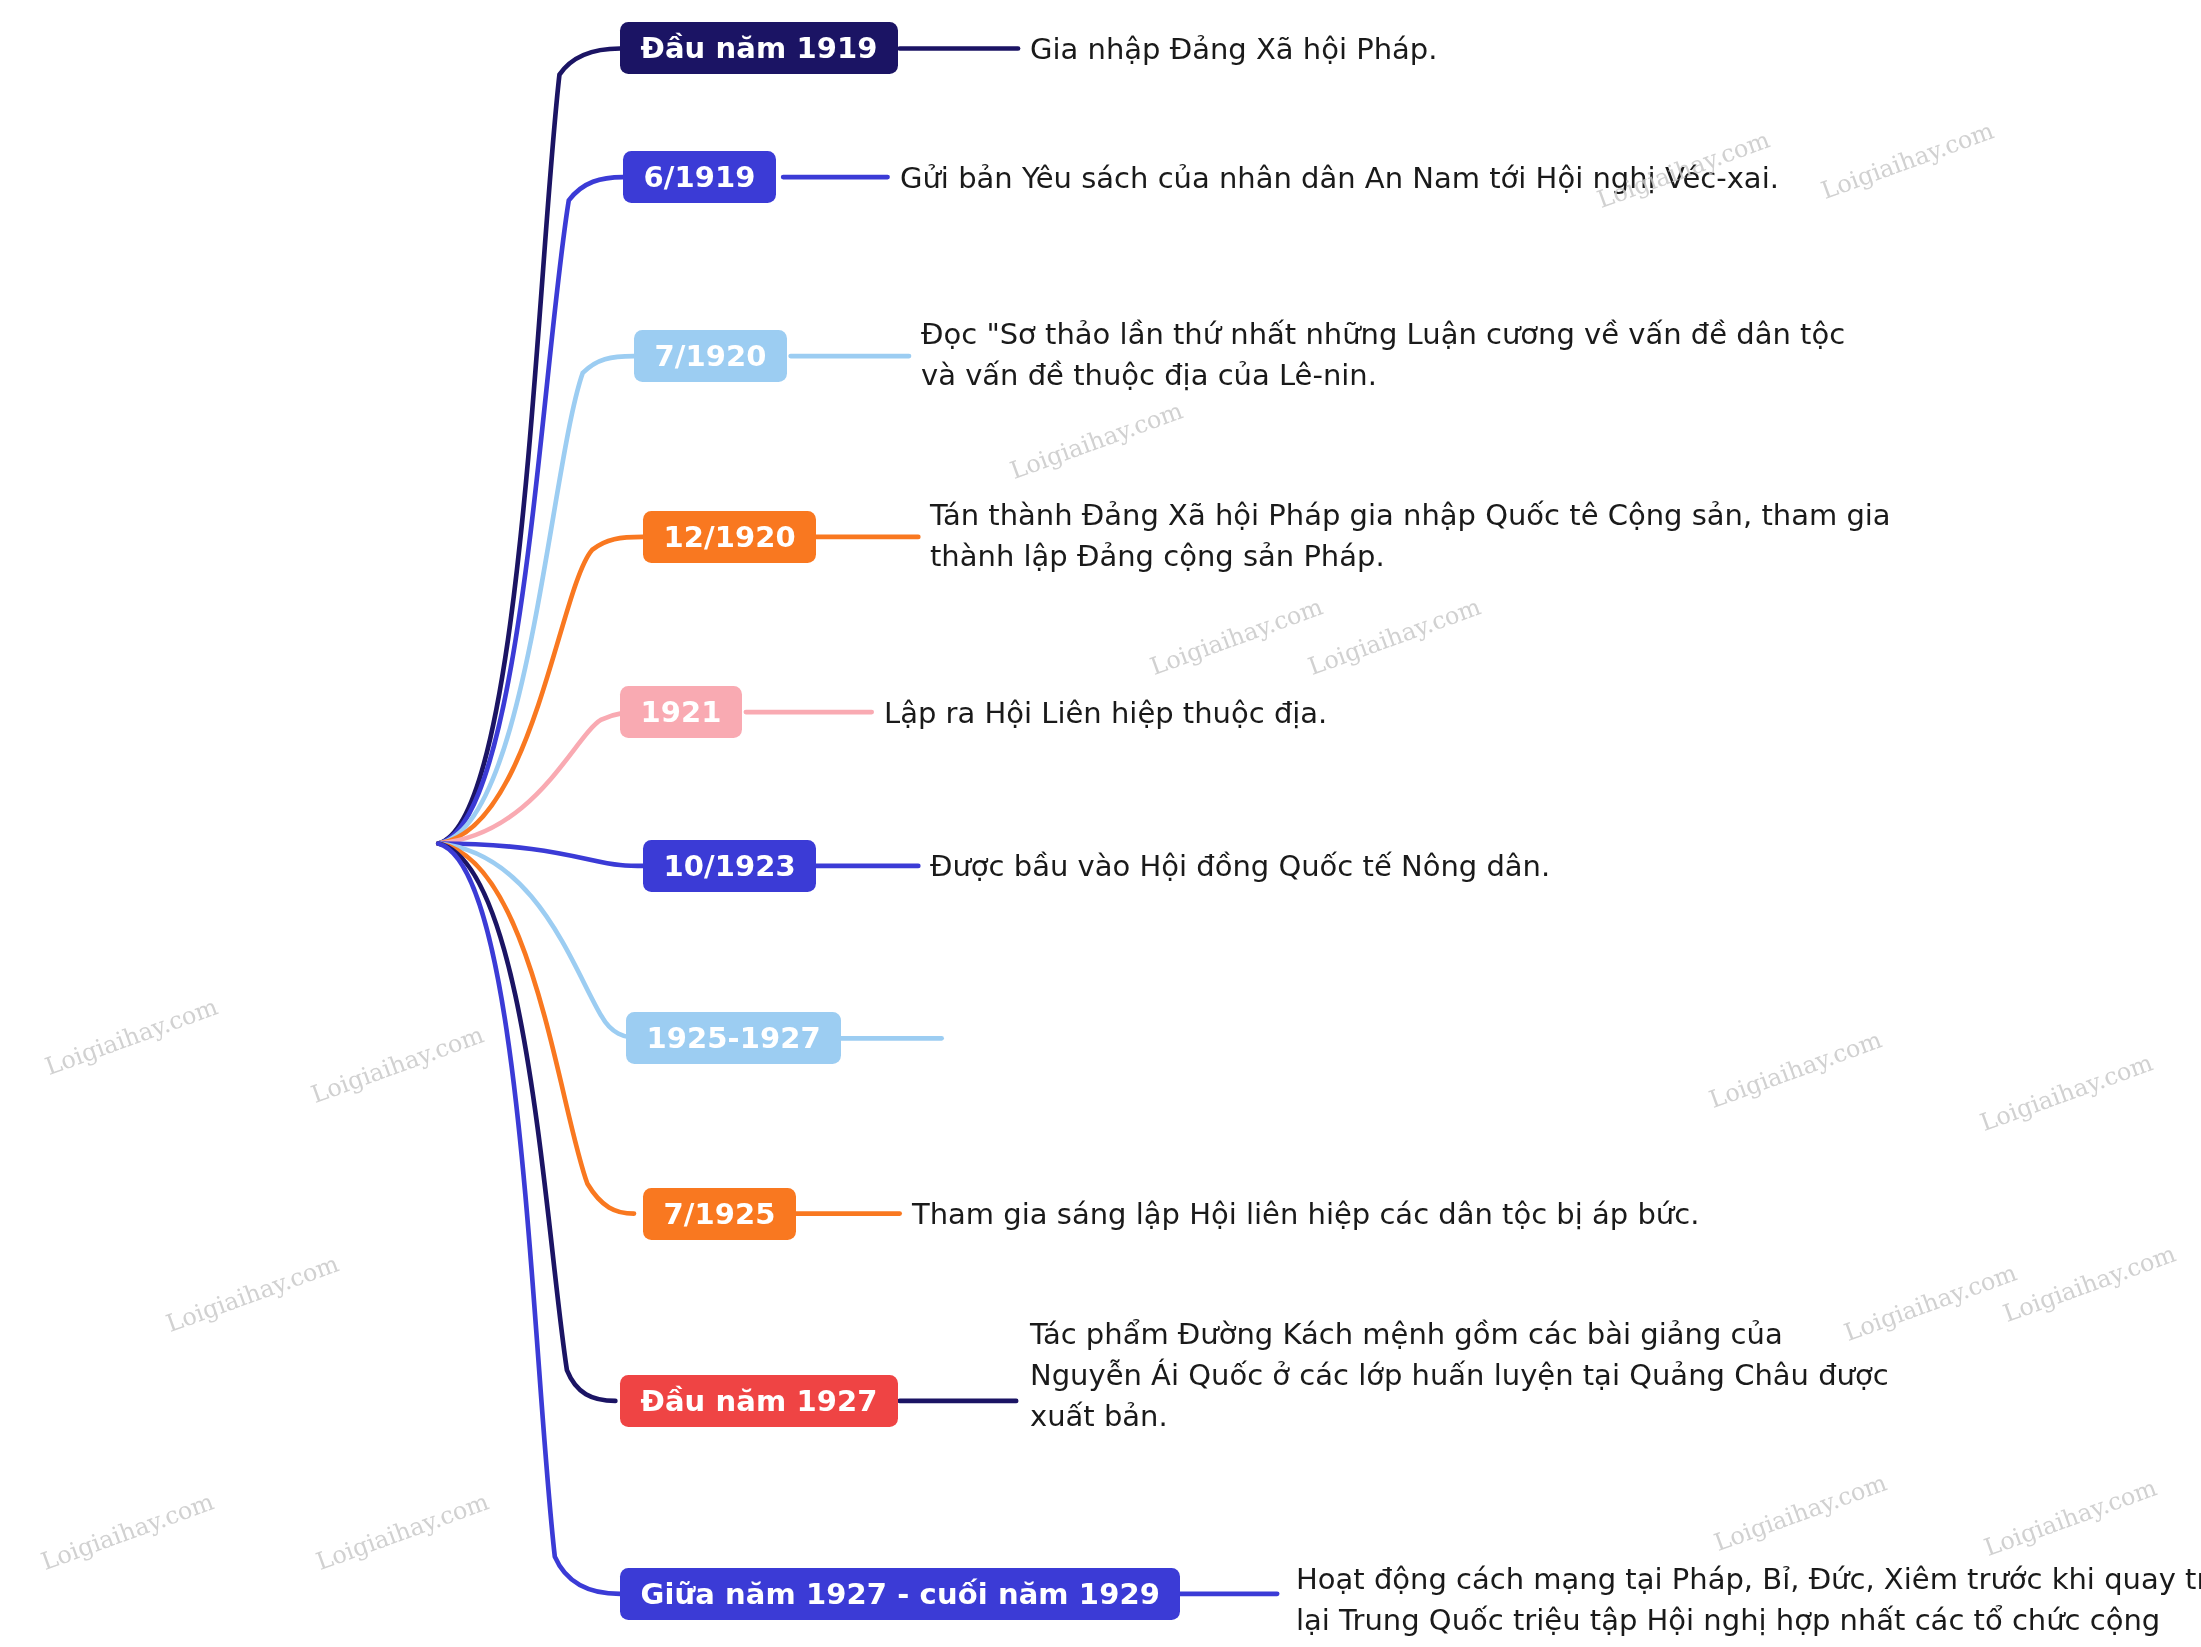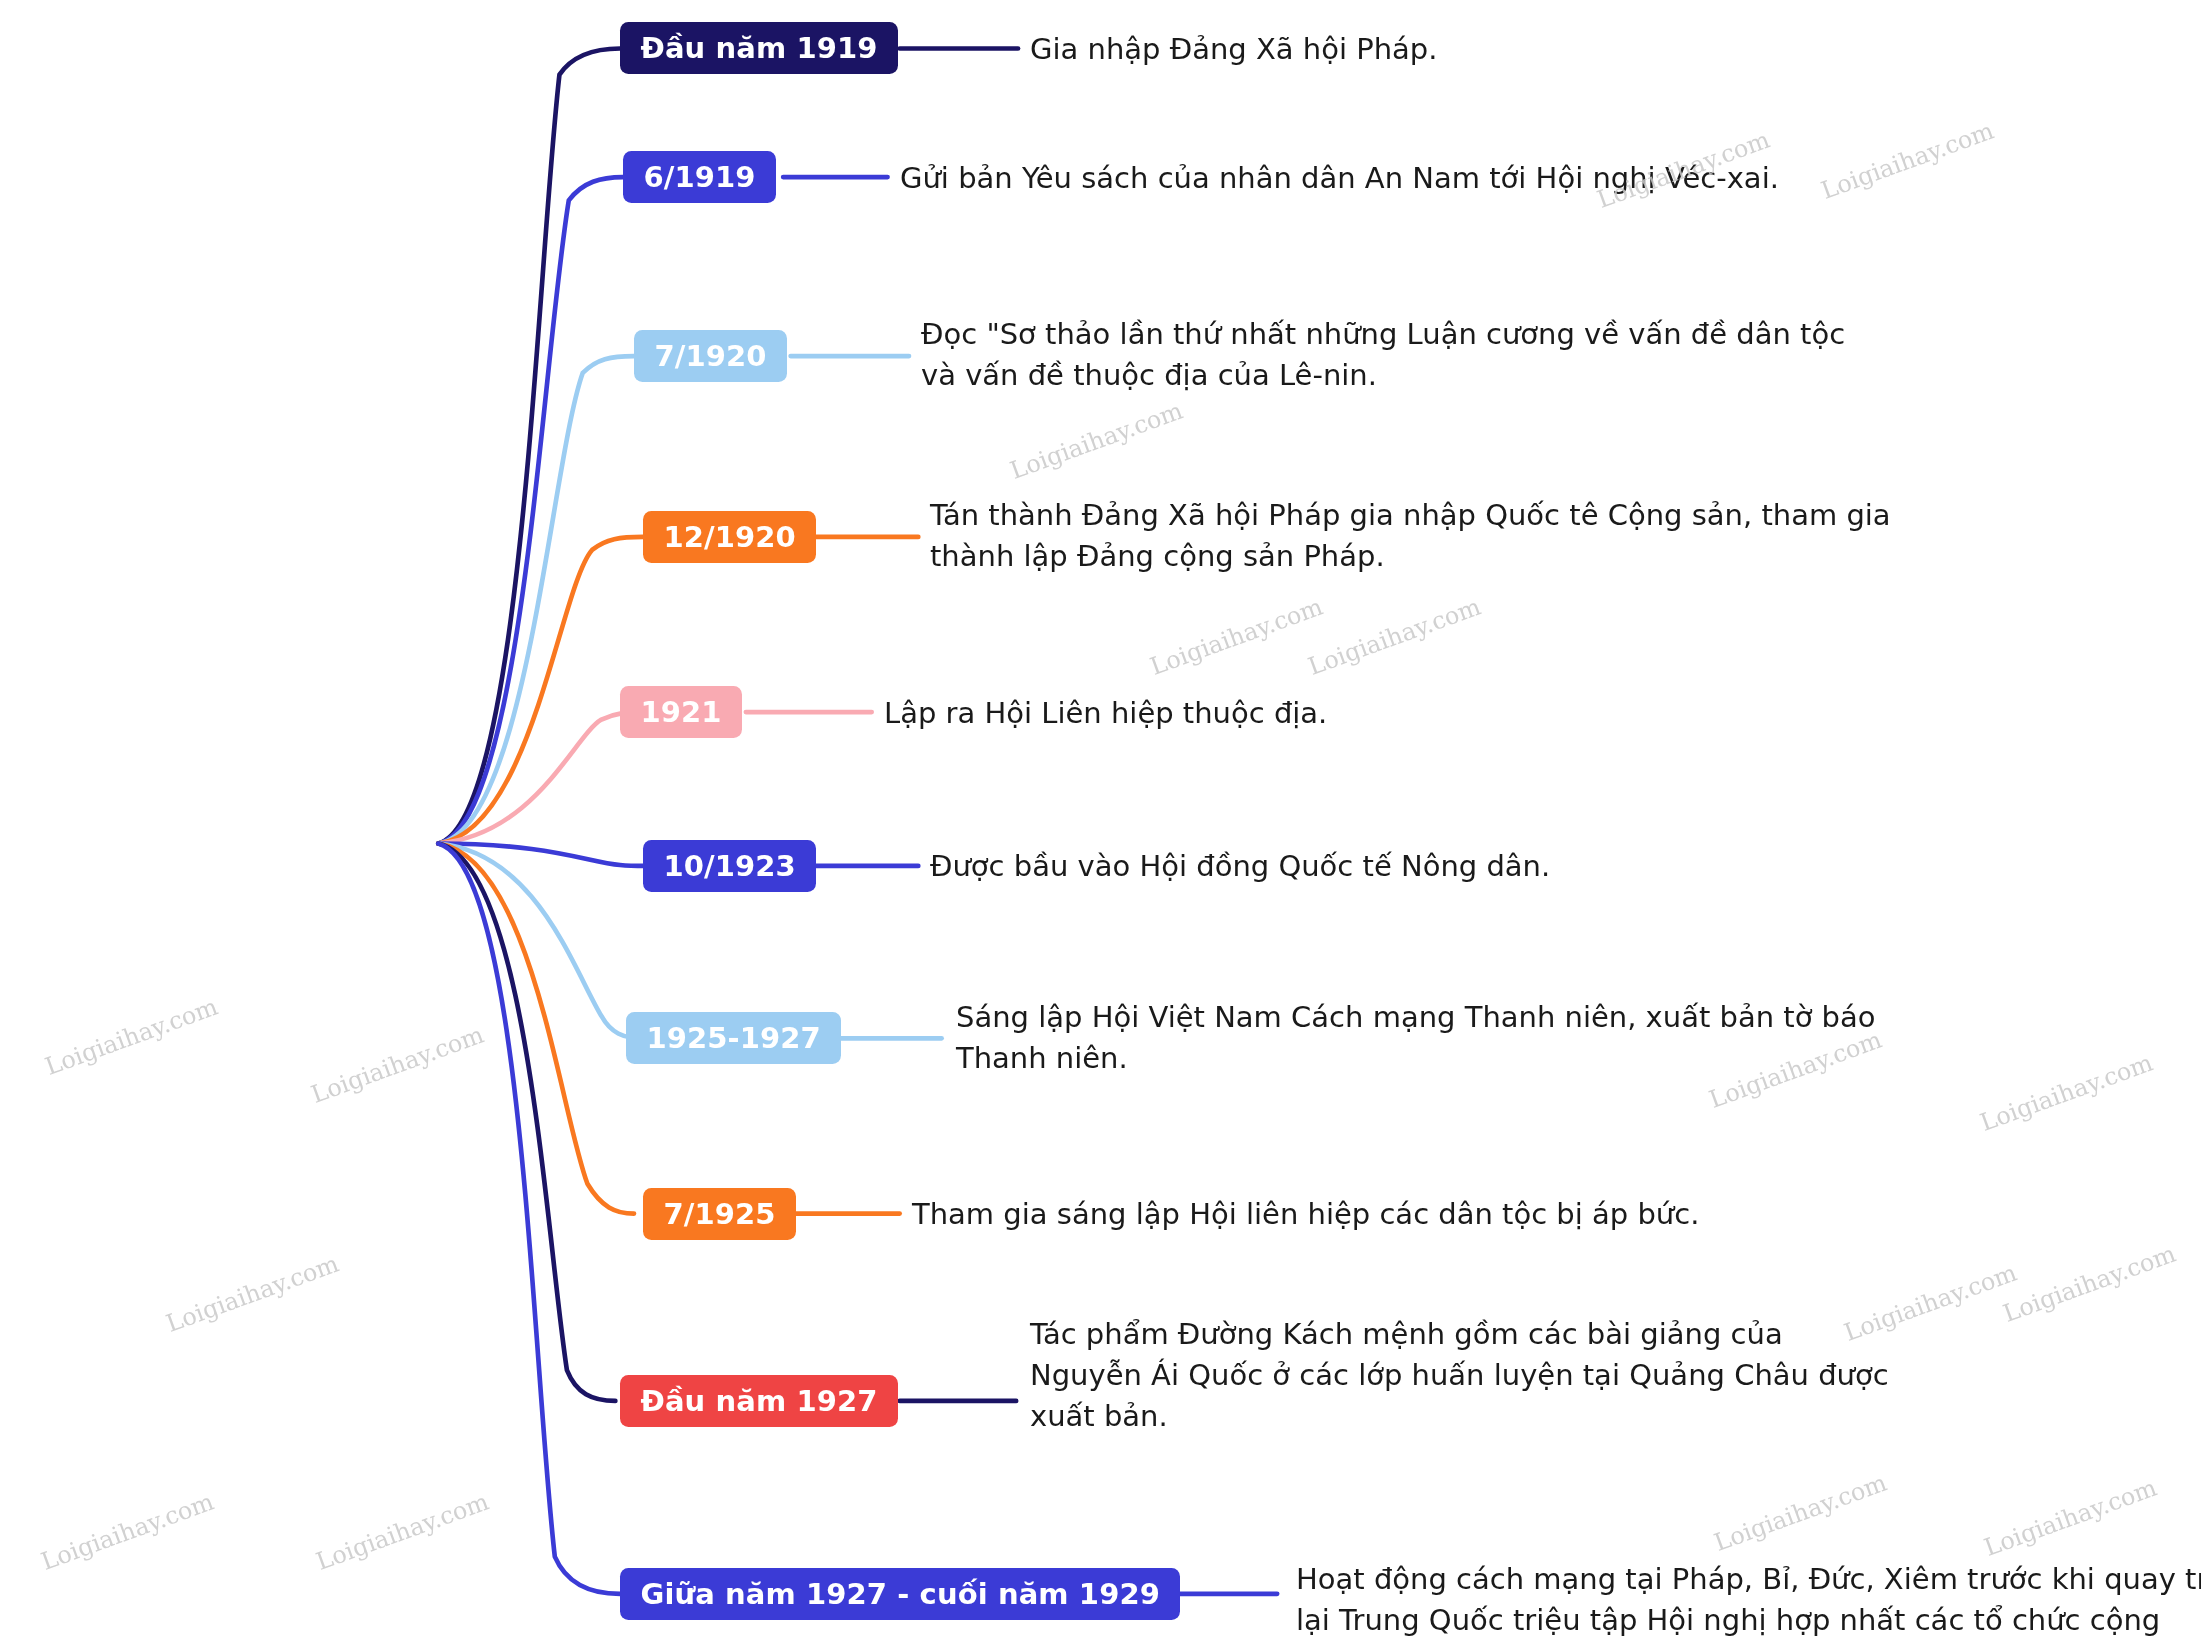--- a/index.html
+++ b/index.html
@@ -136,22 +136,20 @@
   <div class="desc" style="left:884px; top:693px; width:1025px;">Lập ra Hội Liên hiệp thuộc địa.</div>
 
   <div class="node branch-label" style="left:643px; top:840px; background:#3b3bd6;">
     <span>10/1923</span>
   </div>
   <div class="desc" style="left:930px; top:846px; width:1025px;">Được bầu vào Hội đồng Quốc tế Nông dân.</div>
 
   <div class="node branch-label" style="left:626px; top:1012px; background:#9ccdf2;">
     <span>1925-1927</span>
   </div>
-  <div class="desc" style="left:956px; top:997px; width:1119px;">Sáng lập Hội Việt Nam Cách mạng Thanh niên, xuất bản tờ báo
-Thanh niên.</div>
 
   <div class="node branch-label" style="left:643px; top:1188px; background:#f97820;">
     <span>7/1925</span>
   </div>
   <div class="desc" style="left:912px; top:1194px; width:1119px;">Tham gia sáng lập Hội liên hiệp các dân tộc bị áp bức.</div>
 
   <div class="node branch-label" style="left:620px; top:1375px; background:#ef4444;">
     <span>Đầu năm 1927</span>
   </div>
   <div class="desc" style="left:1030px; top:1300px; width:1119px;margin-top:14px;">Tác phẩm Đường Kách mệnh gồm các bài giảng của

